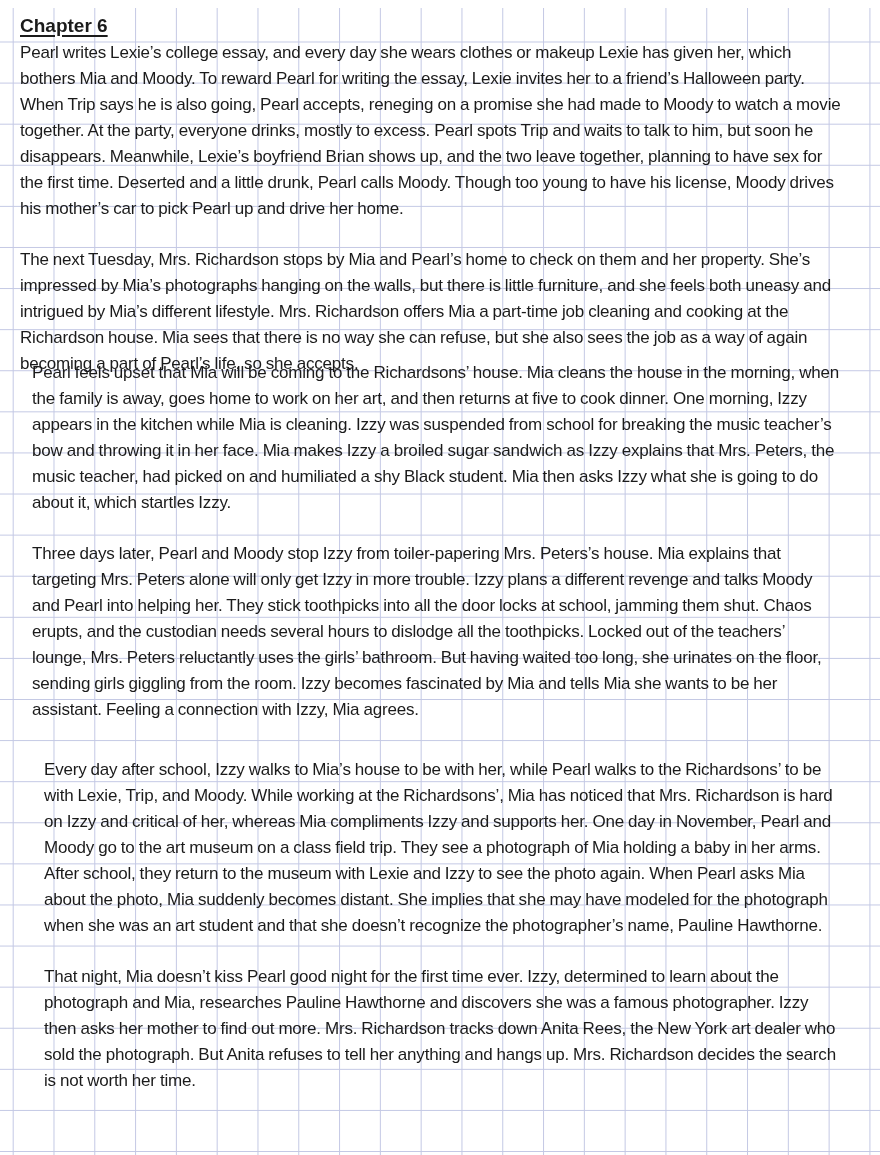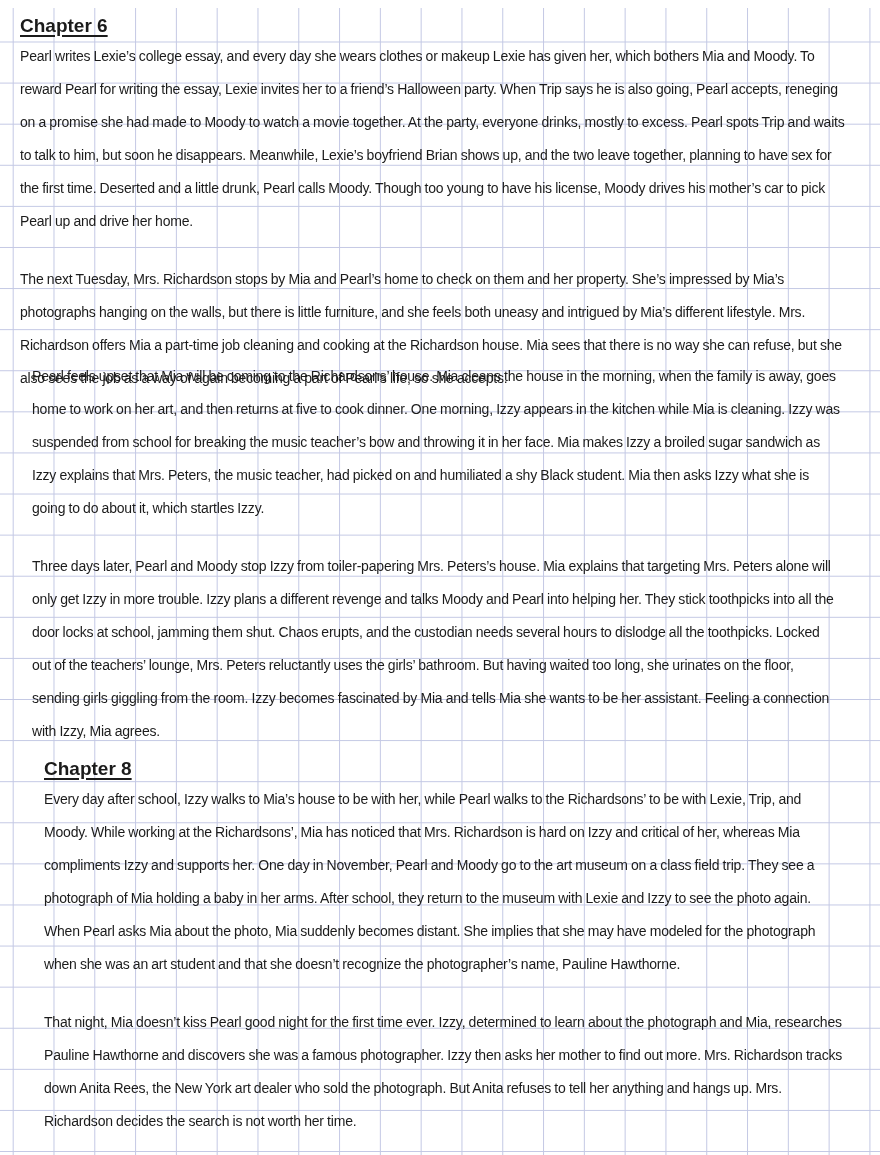--- a/index.html
+++ b/index.html
@@ -35,22 +35,22 @@
     line-height: 24px;
     font-weight: 700;
     text-decoration: underline;
     text-decoration-thickness: 2px;
     text-underline-offset: 3px;
     color: var(--text-color, #1b1b1b);
   }
 
   .chapter-paragraph {
     margin: 0 0 25px 0;
-    font-size: 14px;
-    line-height: 33px;
+    font-size: 17px;
+    line-height: 26px;
     letter-spacing: -0.2px;
     word-spacing: -0.4px;
     color: var(--text-color, #1b1b1b);
   }
 
   .chapter-6 { top: 6px;   left: 20px; width: 827px; }
   .chapter-7 { top: 352px; left: 32px; width: 808px; }
   .chapter-8 { top: 749px; left: 44px; width: 800px; }
 </style>
 </head>
@@ -63,18 +63,17 @@
     <p class="chapter-paragraph">Pearl writes Lexie’s college essay, and every day she wears clothes or makeup Lexie has given her, which bothers Mia and Moody. To reward Pearl for writing the essay, Lexie invites her to a friend’s Halloween party. When Trip says he is also going, Pearl accepts, reneging on a promise she had made to Moody to watch a movie together. At the party, everyone drinks, mostly to excess. Pearl spots Trip and waits to talk to him, but soon he disappears. Meanwhile, Lexie’s boyfriend Brian shows up, and the two leave together, planning to have sex for the first time. Deserted and a little drunk, Pearl calls Moody. Though too young to have his license, Moody drives his mother’s car to pick Pearl up and drive her home.</p>
     <p class="chapter-paragraph">The next Tuesday, Mrs. Richardson stops by Mia and Pearl’s home to check on them and her property. She’s impressed by Mia’s photographs hanging on the walls, but there is little furniture, and she feels both uneasy and intrigued by Mia’s different lifestyle. Mrs. Richardson offers Mia a part-time job cleaning and cooking at the Richardson house. Mia sees that there is no way she can refuse, but she also sees the job as a way of again becoming a part of Pearl’s life, so she accepts.</p>
   </section>
 
   <section class="chapter chapter-7">
     <p class="chapter-paragraph">Pearl feels upset that Mia will be coming to the Richardsons’ house. Mia cleans the house in the morning, when the family is away, goes home to work on her art, and then returns at five to cook dinner. One morning, Izzy appears in the kitchen while Mia is cleaning. Izzy was suspended from school for breaking the music teacher’s bow and throwing it in her face. Mia makes Izzy a broiled sugar sandwich as Izzy explains that Mrs. Peters, the music teacher, had picked on and humiliated a shy Black student. Mia then asks Izzy what she is going to do about it, which startles Izzy.</p>
     <p class="chapter-paragraph">Three days later, Pearl and Moody stop Izzy from toiler-papering Mrs. Peters’s house. Mia explains that targeting Mrs. Peters alone will only get Izzy in more trouble. Izzy plans a different revenge and talks Moody and Pearl into helping her. They stick toothpicks into all the door locks at school, jamming them shut. Chaos erupts, and the custodian needs several hours to dislodge all the toothpicks. Locked out of the teachers’ lounge, Mrs. Peters reluctantly uses the girls’ bathroom. But having waited too long, she urinates on the floor, sending girls giggling from the room. Izzy becomes fascinated by Mia and tells Mia she wants to be her assistant. Feeling a connection with Izzy, Mia agrees.</p>
   </section>
 
   <section class="chapter chapter-8">
-    <h2 class="chapter-heading">Chapter 8</h2>
     <p class="chapter-paragraph">Every day after school, Izzy walks to Mia’s house to be with her, while Pearl walks to the Richardsons’ to be with Lexie, Trip, and Moody. While working at the Richardsons’, Mia has noticed that Mrs. Richardson is hard on Izzy and critical of her, whereas Mia compliments Izzy and supports her. One day in November, Pearl and Moody go to the art museum on a class field trip. They see a photograph of Mia holding a baby in her arms. After school, they return to the museum with Lexie and Izzy to see the photo again. When Pearl asks Mia about the photo, Mia suddenly becomes distant. She implies that she may have modeled for the photograph when she was an art student and that she doesn’t recognize the photographer’s name, Pauline Hawthorne.</p>
     <p class="chapter-paragraph">That night, Mia doesn’t kiss Pearl good night for the first time ever. Izzy, determined to learn about the photograph and Mia, researches Pauline Hawthorne and discovers she was a famous photographer. Izzy then asks her mother to find out more. Mrs. Richardson tracks down Anita Rees, the New York art dealer who sold the photograph. But Anita refuses to tell her anything and hangs up. Mrs. Richardson decides the search is not worth her time.</p>
   </section>
 
 </div>
 
 </body></html>

